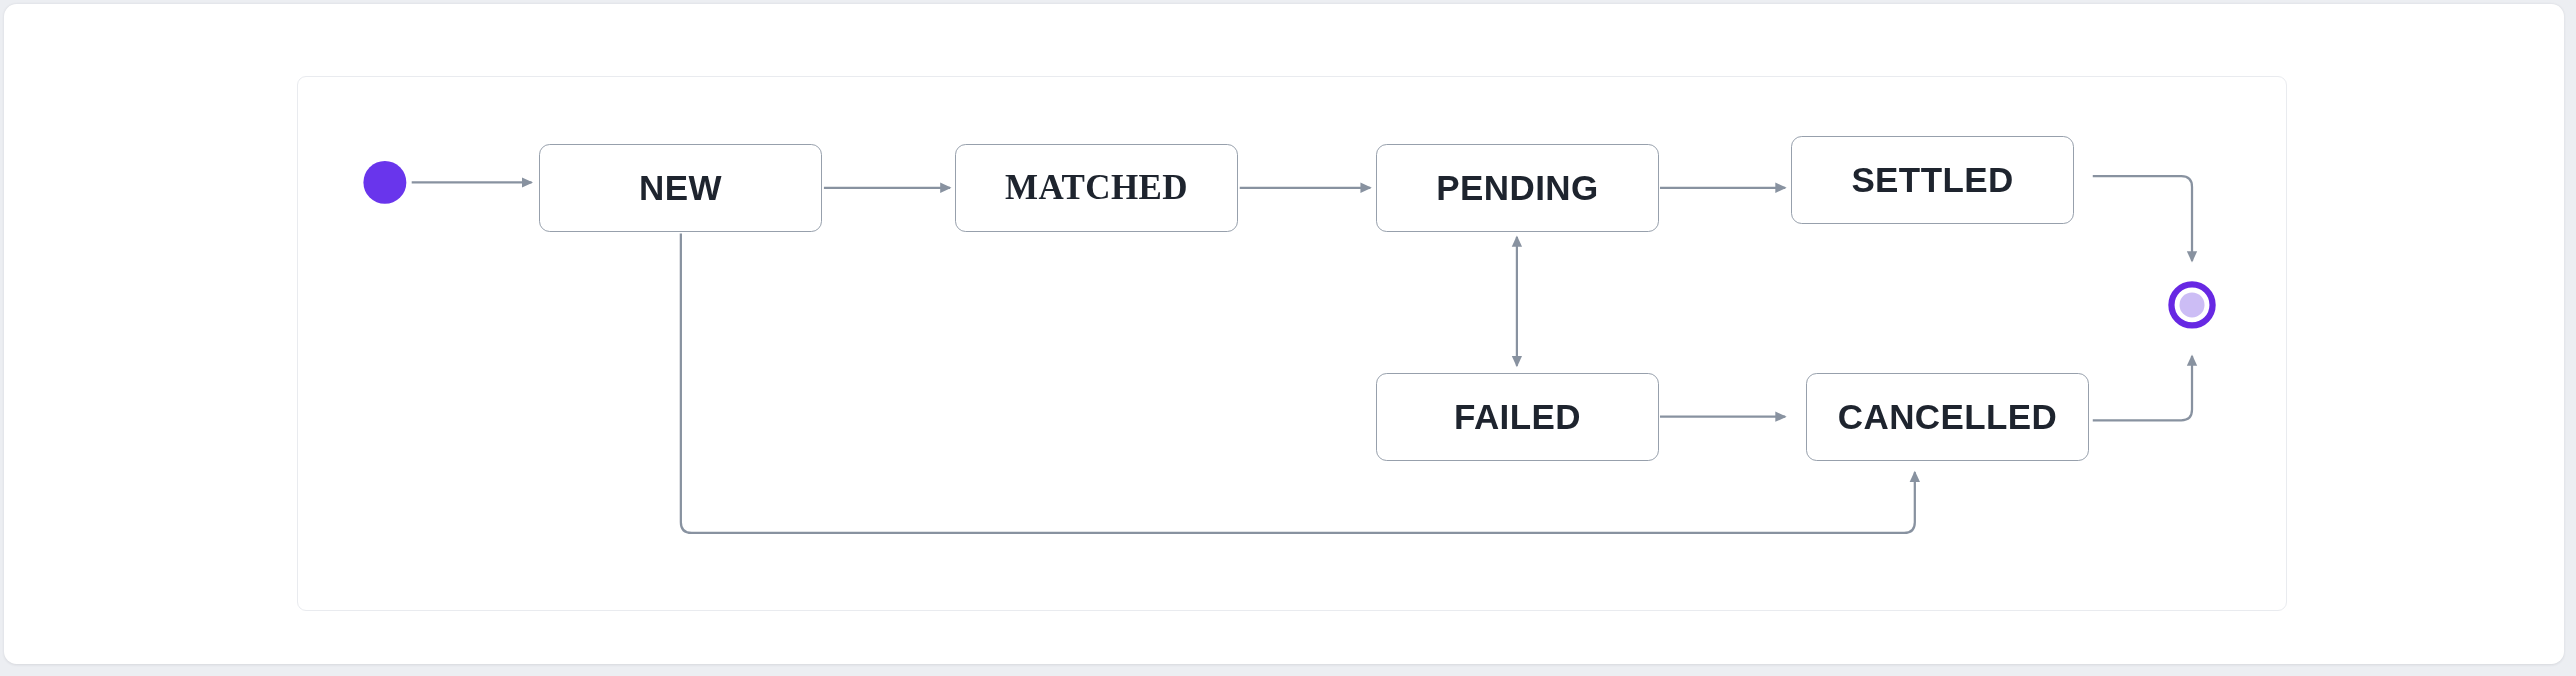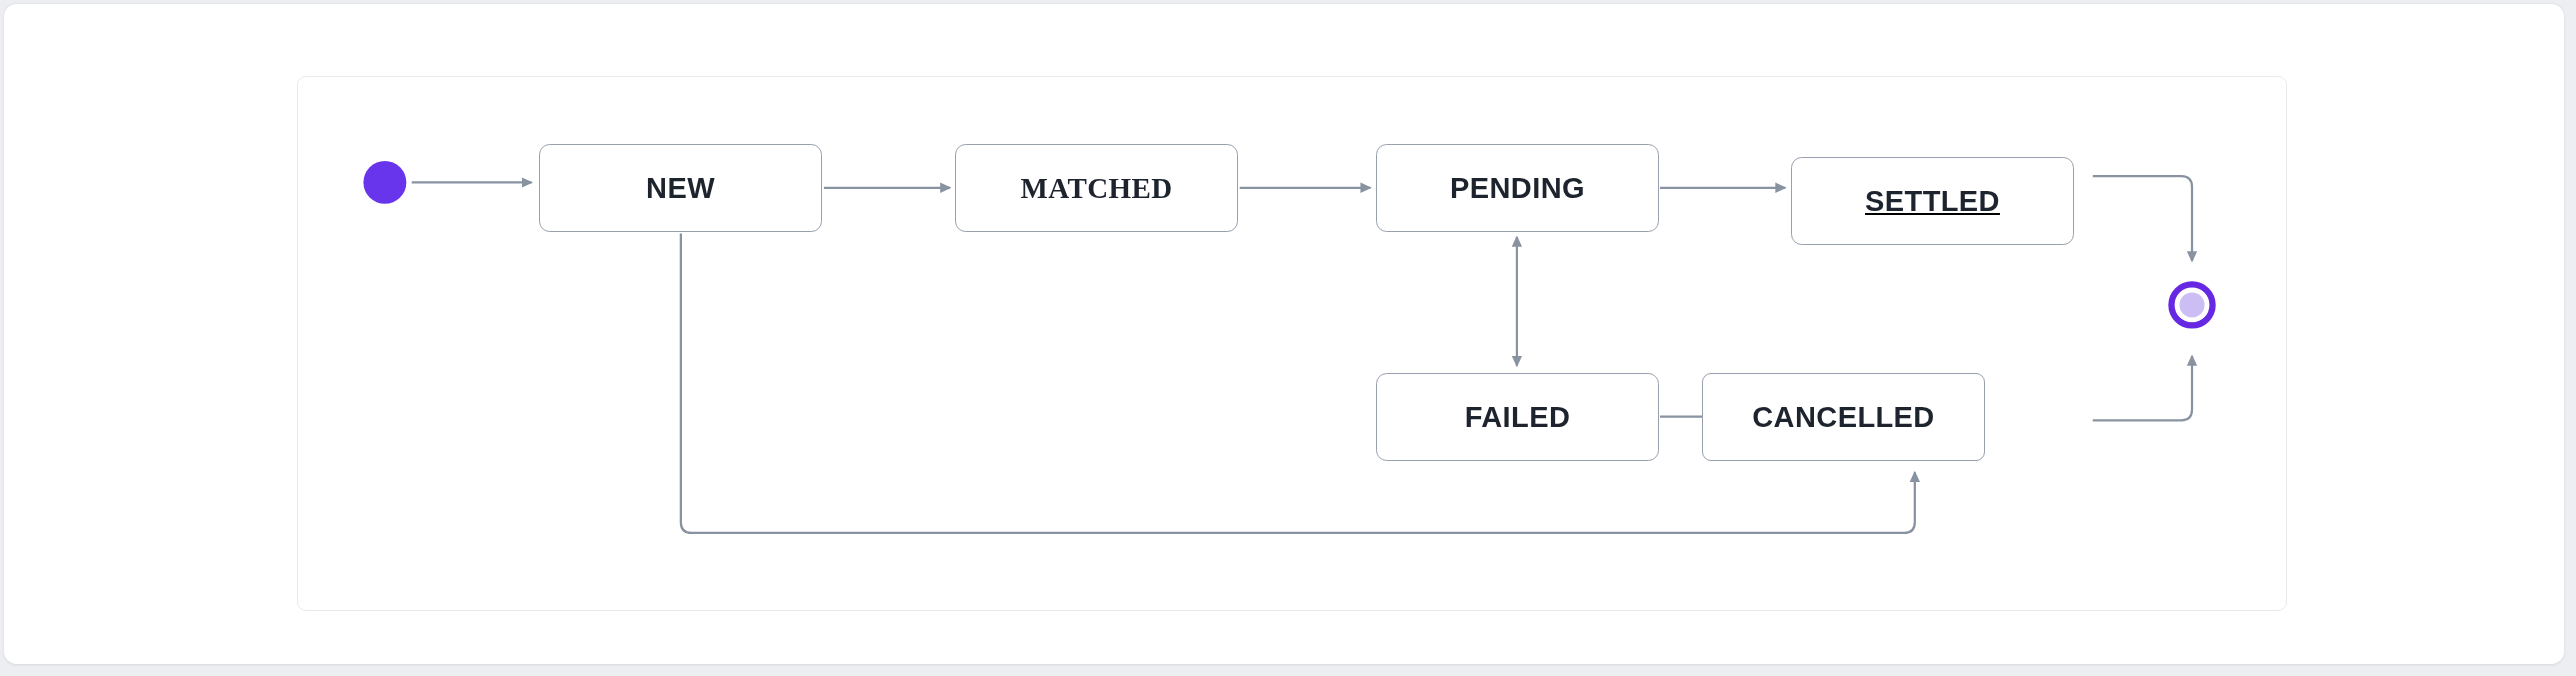--- a/index.html
+++ b/index.html
@@ -44,32 +44,32 @@
     background: #ffffff;
     border: 1.8px solid #97a0ac;
     border-radius: 10.7px;
     box-sizing: border-box;
     display: flex;
     align-items: center;
     justify-content: center;
     cursor: default;
   }
   .state .label {
-    font-size: 29px;
+    font-size: 35px;
     font-weight: 700;
     letter-spacing: 0.4px;
     color: #1e242e;
     user-select: none;
   }
   .s-new       { left: 539px;  top: 144px; }
   .s-matched   { left: 955px; top: 144px; font-family: Liberation Serif, serif; }
   .s-pending   { left: 1376px; top: 144px; }
-  .s-settled   { left: 1791px; top: 157px; text-decoration: underline; }
+  .s-settled   { left: 1791px; top: 136px; }
   .s-failed    { left: 1376px; top: 373px; align-items: center; }
-  .s-cancelled { left: 1702px; top: 373px; border-radius: 9px; }
+  .s-cancelled { left: 1806px; top: 373px; }
 </style>
 </head>
 <body>
 
 <div class="stage">
   <div class="card">
     <div class="panel"></div>
   </div>
 
   <svg class="edges" viewBox="0 0 2880 756" xmlns="http://www.w3.org/2000/svg">

